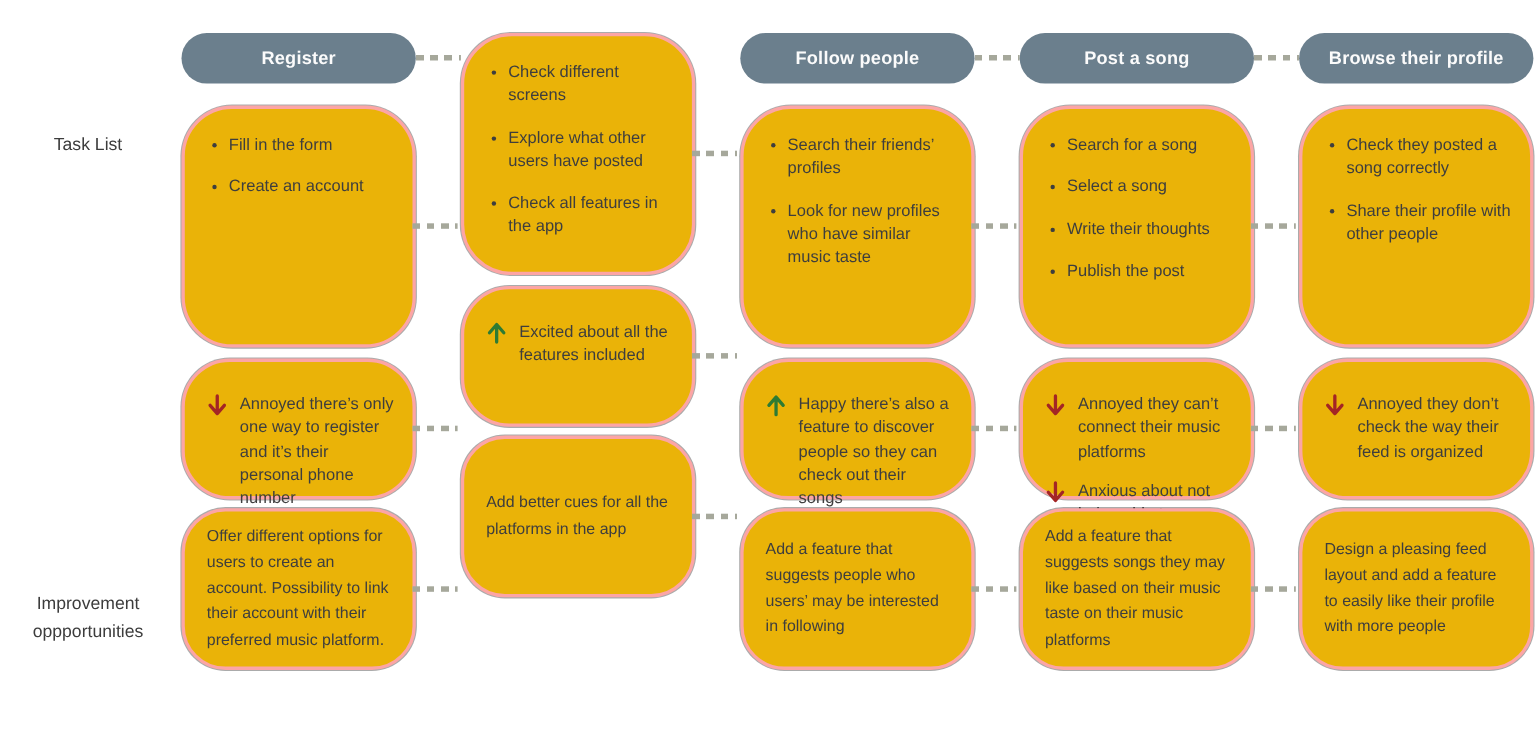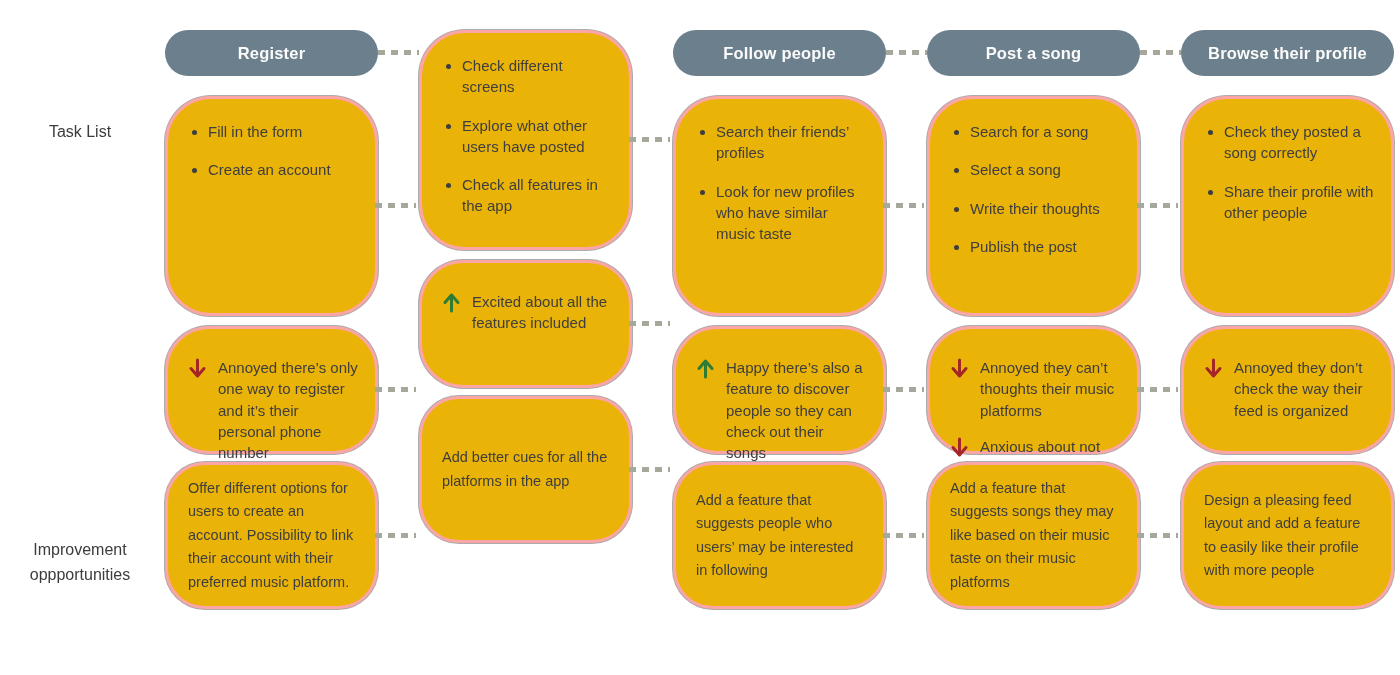--- a/index.html
+++ b/index.html
@@ -159,21 +159,21 @@
           <li>Write their thoughts</li>
           <li>Publish the post</li>
         </ul>
         <div class="conn"></div>
       </div>
       <div class="card feel-card">
         <div class="feel-item">
           <svg class="arrow arrow-down" width="19" height="21" viewBox="0 0 19 21">
               <use href="#arr-down"></use>
             </svg>
-          <span>Annoyed they can’t thoughts their music platforms</span>
+          <span>Annoyed they can’t connect their music platforms</span>
         </div>
         <div class="feel-item">
           <svg class="arrow arrow-down" width="19" height="21" viewBox="0 0 19 21">
               <use href="#arr-down"></use>
             </svg>
           <span>Anxious about not being able to come up with a song</span>
         </div>
         <div class="conn"></div>
       </div>
       <div class="card improve-card">

